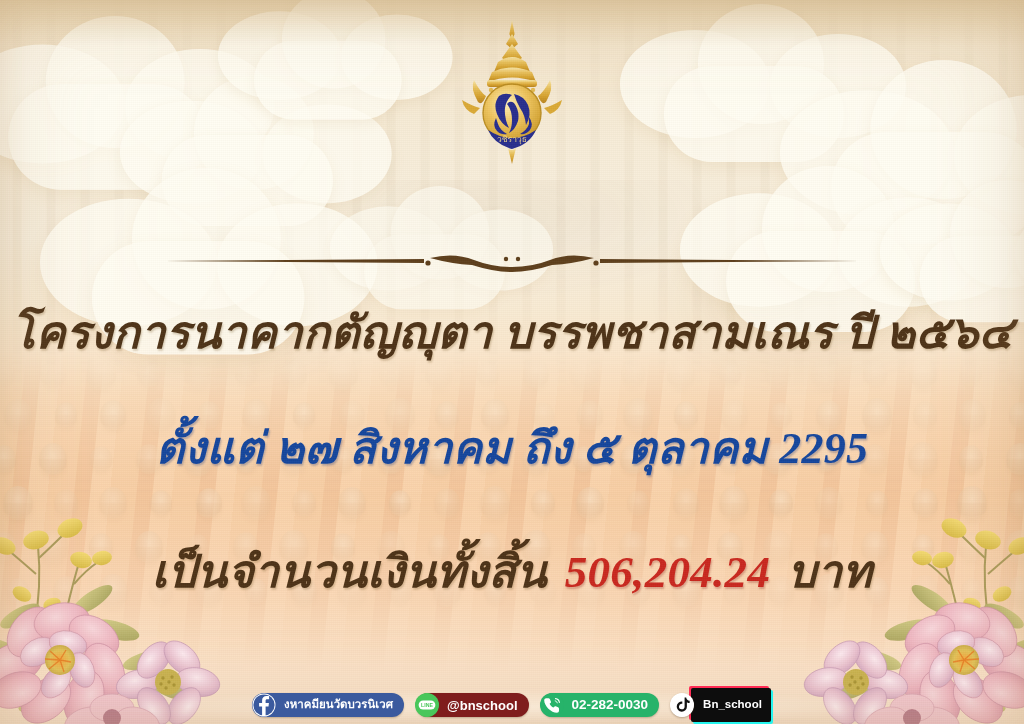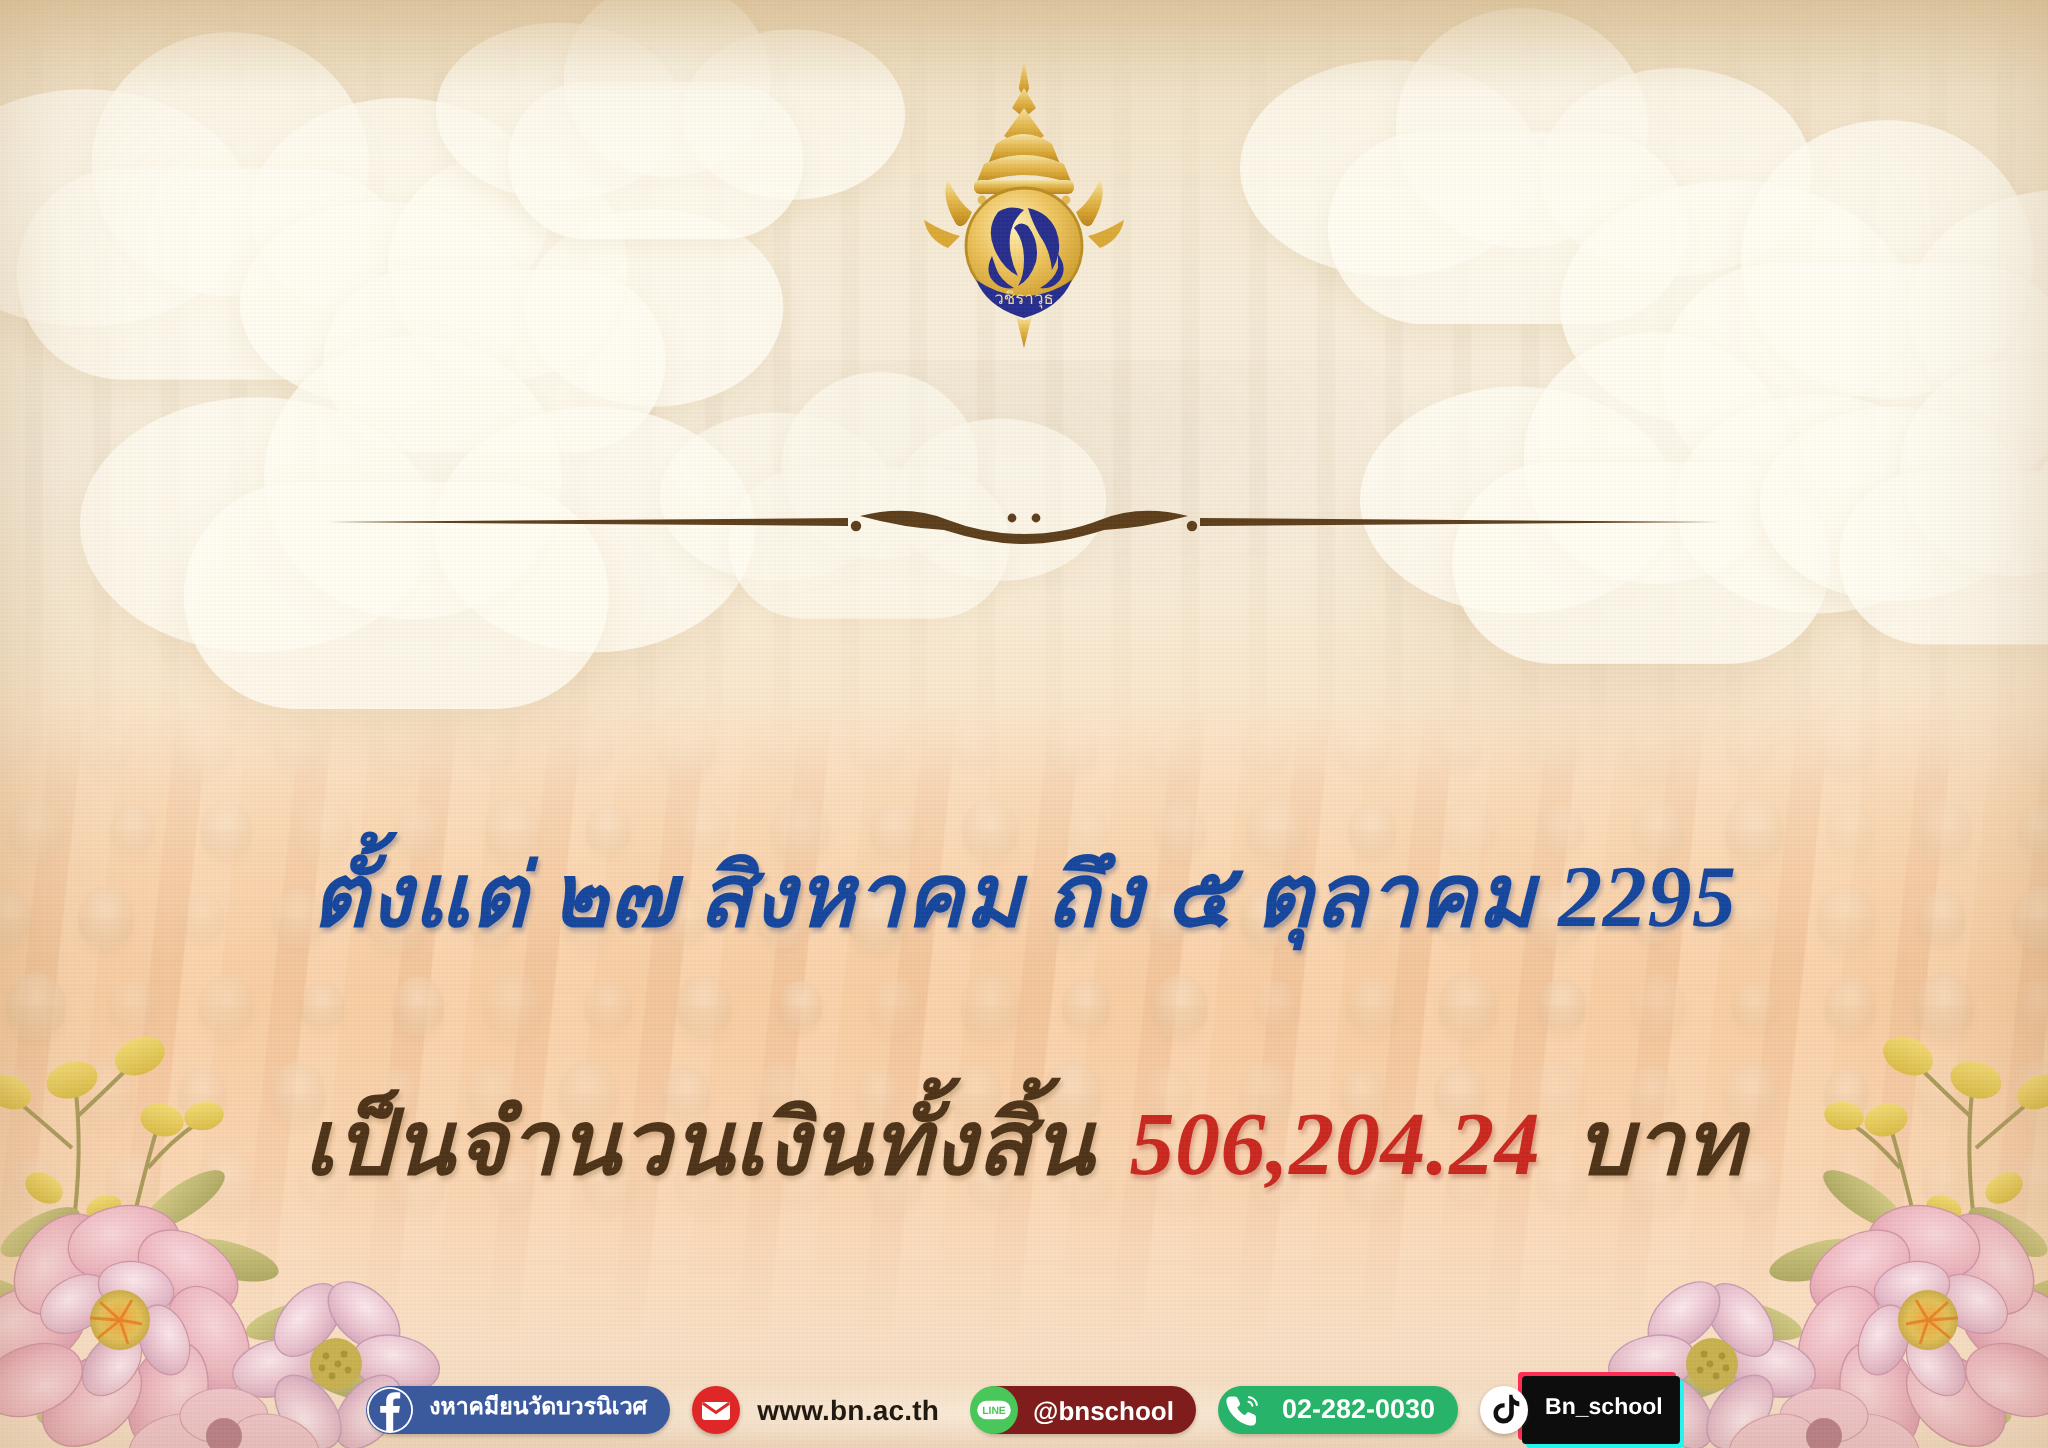--- a/index.html
+++ b/index.html
@@ -124,21 +124,21 @@
       repeating-linear-gradient(0deg, rgba(255,255,255,.055) 0 1px, rgba(140,112,70,.045) 1px 2px),
       repeating-linear-gradient(90deg, rgba(255,255,255,.04) 0 1px, rgba(140,112,70,.035) 1px 2px);
   }
 
   .vignette {
     position:absolute; inset:0; pointer-events:none;
     box-shadow: inset 0 0 90px rgba(176,140,92,0.26), inset 0 0 28px rgba(176,140,92,0.14);
   }
 
   
-  .emblem-wrap { position: absolute; left: 50%; top: 28px; transform: translateX(-50%); width: 120px; height: 150px; }
+  .emblem-wrap { position: absolute; left: 50%; top: 18px; transform: translateX(-50%); width: 120px; height: 150px; }
 
   
   .content { position: absolute; inset: 0; }
 
   .line {
     position: absolute; left: 0; right: 0; text-align: center;
     font-family: "Liberation Serif", "DejaVu Serif", serif;
     white-space: nowrap;
   }
 
@@ -539,20 +539,21 @@
         <path d="M698 13 L438 11 L438 15 Z" fill="#5a3b18"></path>
         <path d="M268 10 Q292 4 312 12 Q330 19 350 19 Q370 19 388 12 Q408 4 432 10
                  Q410 16 390 17 Q368 24 350 24 Q332 24 310 17 Q290 16 268 10Z" fill="#5a3b18"></path>
         <circle cx="266" cy="15" r="2.6" fill="#5a3b18"></circle>
         <circle cx="434" cy="15" r="2.6" fill="#5a3b18"></circle>
         <circle cx="344" cy="11" r="2.2" fill="#5a3b18"></circle>
         <circle cx="356" cy="11" r="2.2" fill="#5a3b18"></circle>
       </svg>
     </div>
 
+    <div class="line t-project">โครงการนาคากตัญญุตา บรรพชาสามเณร ปี ๒๕๖๔</div>
 
     <div class="line t-dates">ตั้งแต่ ๒๗ สิงหาคม ถึง ๕ ตุลาคม 2295</div>
 
     <div class="line t-amount">
       <span>เป็นจำนวนเงินทั้งสิ้น</span>
       <span class="amt">506,204.24</span>
       <span>บาท</span>
     </div>
   </div>
 
@@ -769,30 +770,20 @@
       <span class="bicon">
         <svg viewBox="0 0 24 24" width="24" height="24" aria-hidden="true">
           <circle cx="12" cy="12" r="11.5" fill="#ffffff"></circle>
           <circle cx="12" cy="12" r="10.6" fill="#3b5a9e"></circle>
           <path d="M13.6 23V13.4h2.9l.44-3.4h-3.34V7.9c0-.98.28-1.65 1.7-1.65h1.8V3.2c-.31-.04-1.38-.13-2.63-.13-2.6 0-4.38 1.58-4.38 4.5V10H7.1v3.4h2.99V23z" fill="#ffffff"></path>
         </svg>
       </span>
       <span class="blabel">งหาคมียนวัดบวรนิเวศ</span>
     </div>
 
-    <div class="badge web">
-      <span class="bicon">
-        <svg viewBox="0 0 24 24" width="24" height="24" aria-hidden="true">
-          <circle cx="12" cy="12" r="11.5" fill="#de2726"></circle>
-          <rect x="5" y="8" width="14" height="9" rx="1.2" fill="#ffffff"></rect>
-          <path d="M5.4 8.6 L12 13.2 L18.6 8.6" fill="none" stroke="#de2726" stroke-width="1.5"></path>
-        </svg>
-      </span>
-      <span class="blabel">www.bn.ac.th</span>
-    </div>
 
     <div class="badge line">
       <span class="bicon">
         <svg viewBox="0 0 24 24" width="24" height="24" aria-hidden="true">
           <circle cx="12" cy="12" r="11.5" fill="#49c75b"></circle>
           <rect x="3.6" y="7.4" width="16.8" height="9.2" rx="4.6" fill="#ffffff"></rect>
           <text x="12" y="14.1" text-anchor="middle" font-size="5.2" font-weight="bold" fill="#49c75b" font-family="'Liberation Sans', sans-serif">LINE</text>
         </svg>
       </span>
       <span class="blabel">@bnschool</span>

